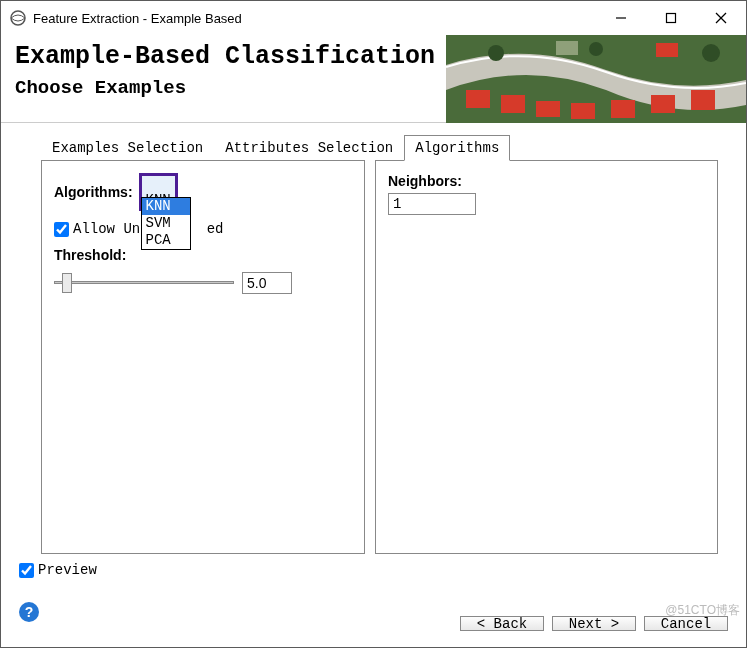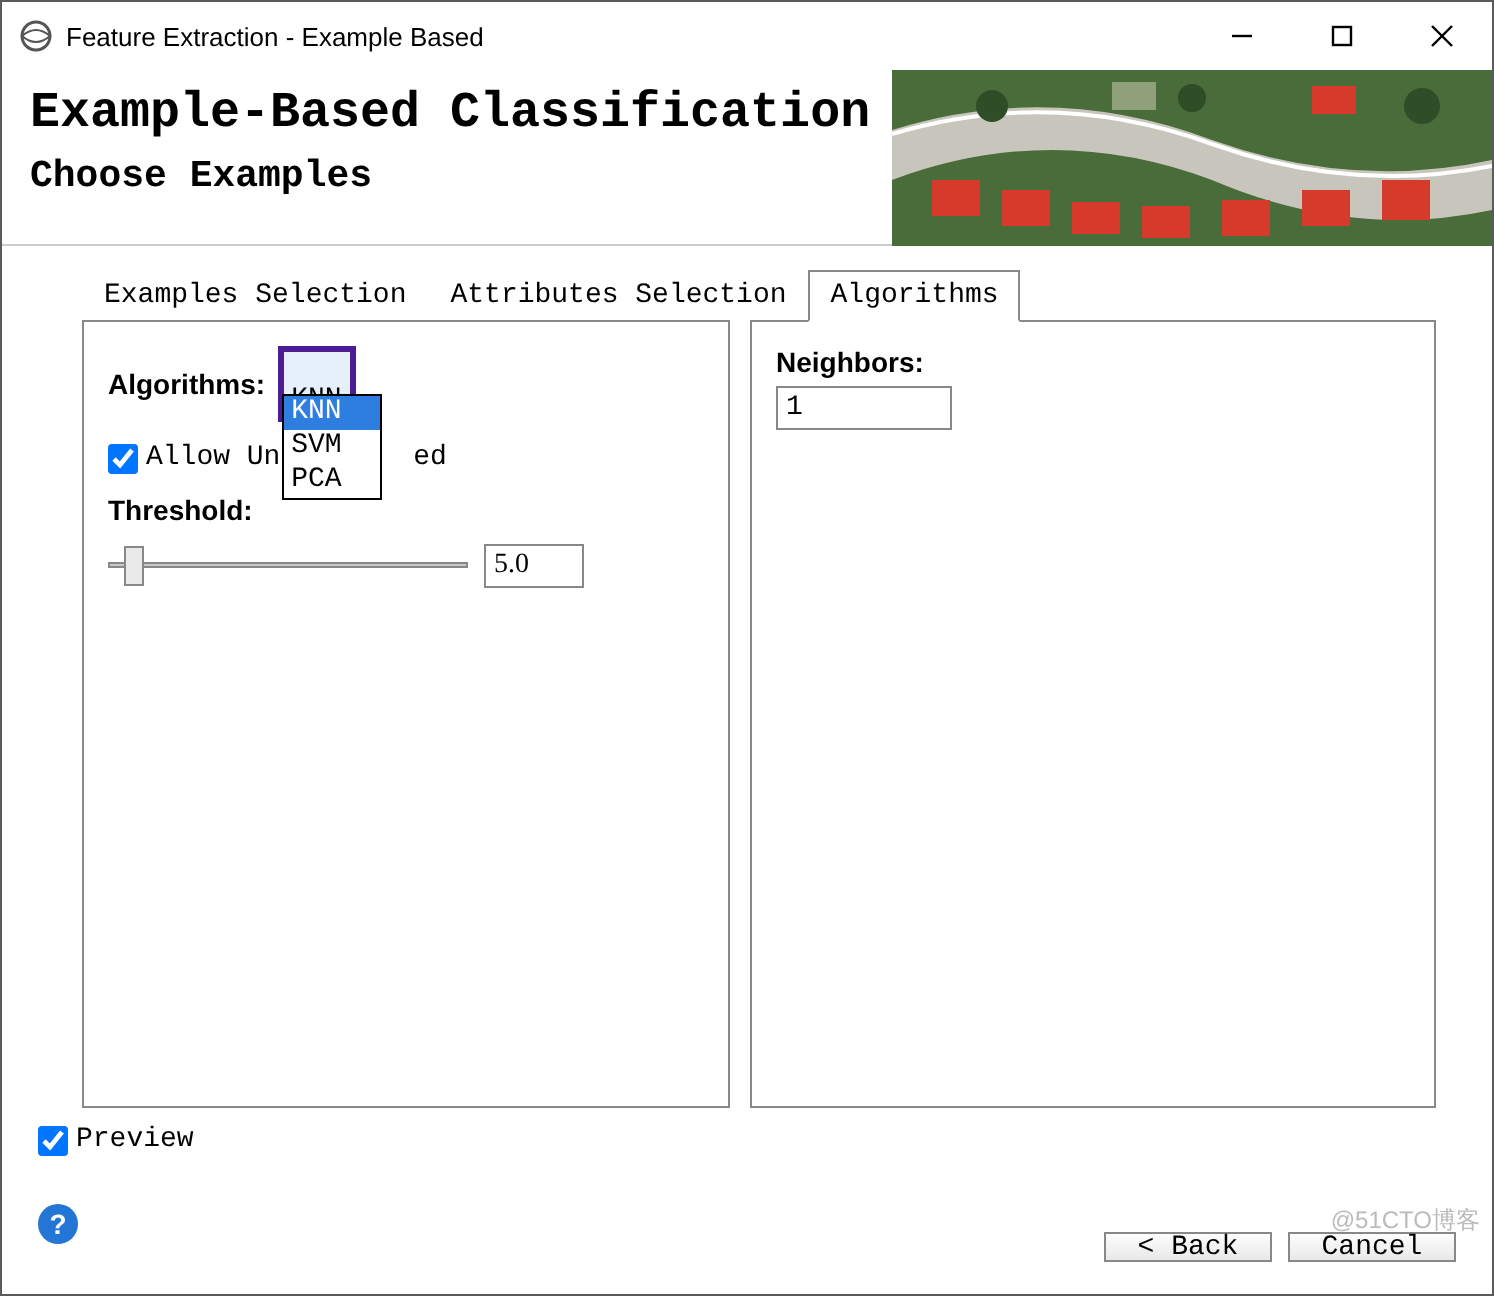--- a/index.html
+++ b/index.html
@@ -194,21 +194,21 @@
     top: 2px;
     width: 10px;
     height: 20px;
     background: #eaeaea;
     border: 1px solid #888;
   }
   .num-input {
     width: 50px;
     height: 22px;
     border: 1px solid #888;
-    font-family: Liberation Serif, serif;
+    font-family: Liberation Sans, sans-serif;
     font-size: 14px;
     padding: 0 4px;
   }
   .neighbors-lbl {
     font-weight: bold;
     font-size: 14px;
     margin-bottom: 4px;
   }
   .neighbors-input {
     width: 88px;
@@ -375,18 +375,19 @@
 
     <div class="footer-area" style="position:relative;">
       <div class="preview-row">
         <input type="checkbox" checked="" style="">
         <span>Preview</span>
       </div>
       <div class="bottom-row">
         <div class="help-icon">?</div>
         <div class="spacer"></div>
         <button class="btn">&lt; Back</button>
+        <button class="btn">Next &gt;</button>
         <button class="btn">Cancel</button>
       </div>
       <div class="watermark">@51CTO博客</div>
     </div>
   </div>
 </div>
 
 </body></html>

